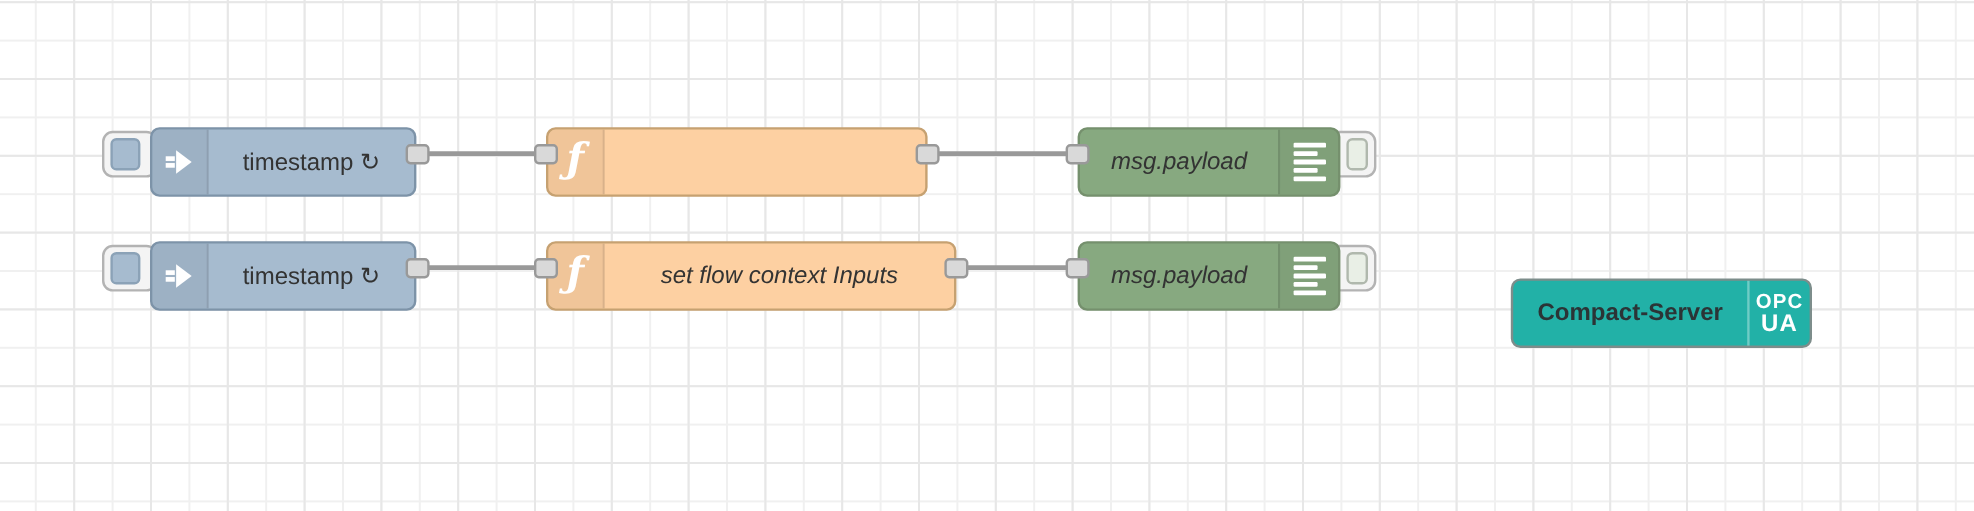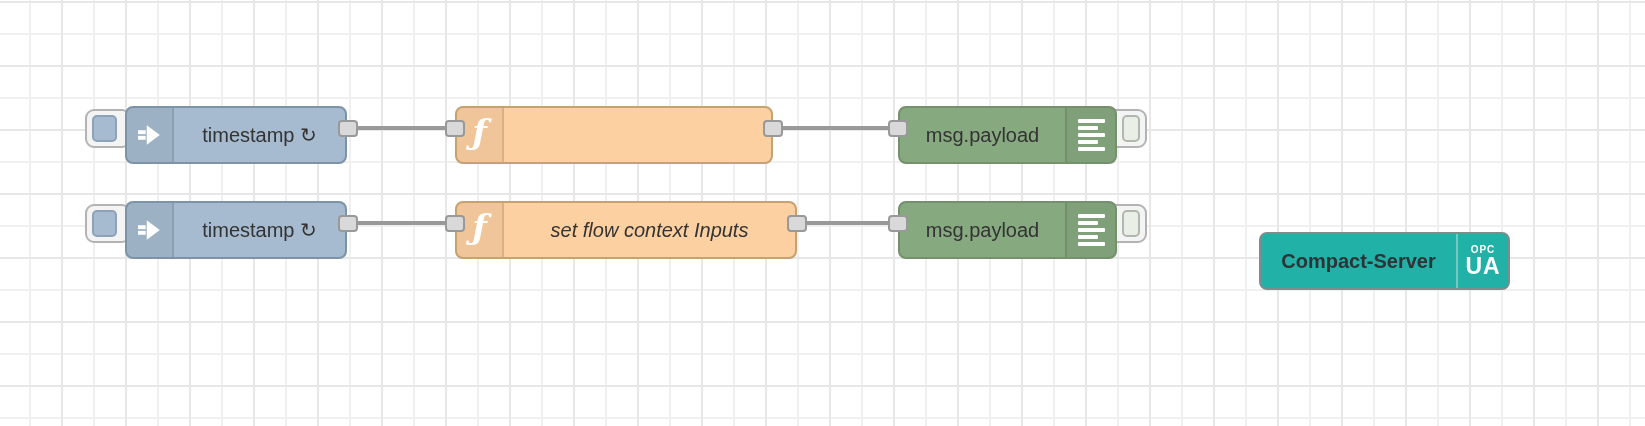--- a/index.html
+++ b/index.html
@@ -28,21 +28,21 @@
     white-space:nowrap;overflow:hidden;
   }
   .icon-region{
     width:45px;position:relative;display:flex;align-items:center;justify-content:center;
     background:rgba(0,0,0,0.05);flex:none;
   }
   .icon-left{border-right:2px solid rgba(0,0,0,0.10);border-radius:6px 0 0 6px;}
   .icon-right{border-left:2px solid rgba(0,0,0,0.10);border-radius:0 6px 6px 0;width:48px;}
   .inject-node{background:#a6bbcf;border:2px solid #7d93a8;}
   .function-node{background:#fdd0a2;border:2px solid #c6a171;}
-  .debug-node{background:#87a980;border:2px solid #75906d;}
+  .debug-node{background:#87a980;border:2px solid #75906d;font-style:italic;}
   .server-node{background:#22b1a7;border:2px solid #7d8d8b;color:#2b3436;}
   .port{
     position:absolute;width:20px;height:17px;background:#d9d9d9;
     border:2px solid #999;border-radius:4px;box-sizing:border-box;z-index:4;
   }
   .side-btn{
     position:absolute;width:46px;height:39px;background:#f4f4f4;
     border:2px solid #b3b3b3;border-radius:9px;box-sizing:border-box;z-index:0;
   }
   .inject-btn-inner{
@@ -61,22 +61,22 @@
   .debug-bars{display:flex;flex-direction:column;gap:3px;align-items:flex-start;}
   .debug-bars span{display:block;height:4px;background:#fff;border-radius:1px;}
   .debug-bars span:nth-child(odd){width:27px;}
   .debug-bars span:nth-child(even){width:20px;}
   .server-label{flex:1;display:flex;align-items:center;justify-content:center;white-space:nowrap;font-weight:bold;}
   .server-badge{
     width:50px;flex:none;border-left:2px solid rgba(255,255,255,0.35);
     display:flex;flex-direction:column;align-items:center;justify-content:center;
     color:#fff;font-weight:bold;line-height:1;
   }
-  .badge-top{font-size:10px;letter-spacing:1px;}
-  .badge-bottom{font-size:23px;letter-spacing:1px;}
+  .badge-top{font-size:17px;letter-spacing:1px;}
+  .badge-bottom{font-size:20px;letter-spacing:1px;}
 </style>
 </head>
 <body>
 
 <div class="canvas">
 
   <div class="wire" style="left:352px;top:126px;width:100px;"></div>
   <div class="wire" style="left:778px;top:126px;width:115px;"></div>
   <div class="wire" style="left:352px;top:221px;width:100px;"></div>
   <div class="wire" style="left:802px;top:221px;width:91px;"></div>

